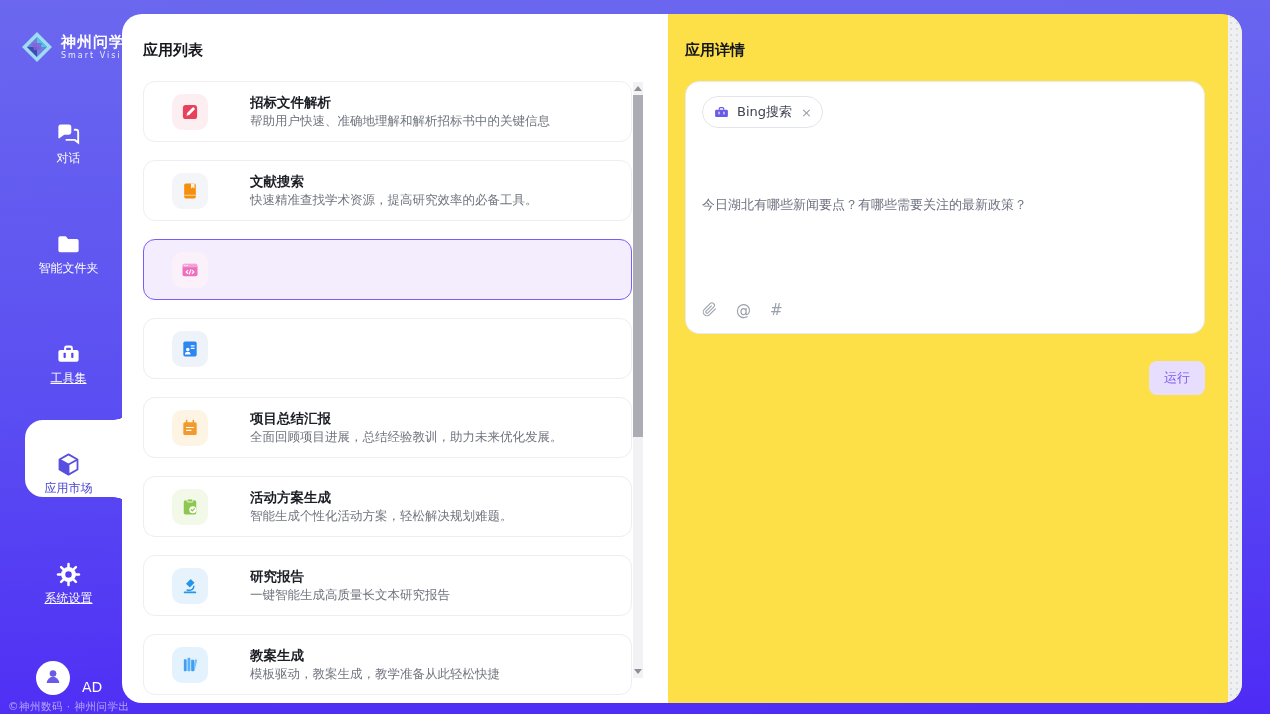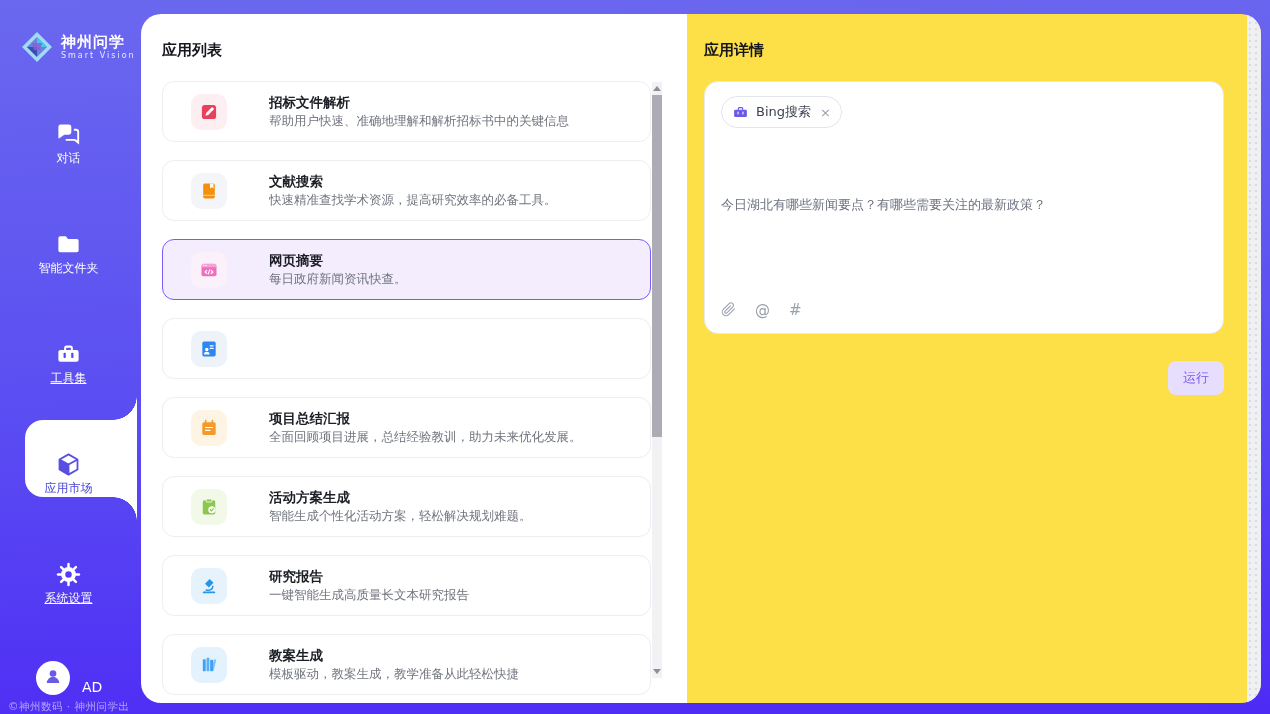--- a/index.html
+++ b/index.html
@@ -26,21 +26,21 @@
   .fillet-top { position:absolute; left:113px; top:396px; width:24px; height:24px; z-index:1;
     background:radial-gradient(circle 24px at 0 0, rgba(0,0,0,0) 23.5px, #fff 24px); }
   .fillet-bottom { position:absolute; left:113px; top:497px; width:24px; height:24px; z-index:1;
     background:radial-gradient(circle 24px at 0 100%, rgba(0,0,0,0) 23.5px, #fff 24px); }
   .user-row { position:absolute; left:36px; top:645px; display:flex; align-items:flex-end; gap:12px; }
   .avatar { width:34px; height:34px; border-radius:50%; background:#fff; display:flex; align-items:center; justify-content:center; }
   .avatar svg { width:20px; height:20px; }
   .user-initials { color:#fff; font-size:14px; }
   .copyright { position:absolute; left:8px; top:684px; width:130px; font-size:10.5px; color:rgba(255,255,255,0.55); letter-spacing:0.5px; }
   
-  .content { position:absolute; left:141px; top:14px; width:1120px; height:689px; border-radius:20px; overflow:hidden; display:flex; z-index:2;justify-content:center; }
+  .content { position:absolute; left:122px; top:14px; width:1120px; height:689px; border-radius:20px; overflow:hidden; display:flex; z-index:2;justify-content:center; }
   .list-panel { width:546px; background:#ffffff; position:relative; padding:27px 0 0 21px; }
   .panel-title { font-size:15px; font-weight:bold; color:#15171d; }
   .app-list { margin-top:21px; display:flex; flex-direction:column; gap:18px; width:489px; }
   .app-card { height:61px; background:#fff; border:1px solid #ededf2; border-radius:12px; display:flex; align-items:center; padding:0 28px; cursor:pointer;gap:28px; }
   .app-card.selected { background:#f3edfd; border:1px solid #7b5cf5; }
   .tile { width:36px; height:36px; border-radius:10px; flex:0 0 36px; display:flex; align-items:center; justify-content:center; }
   .tile svg { width:20px; height:20px; display:block; }
   .tx { margin-left:14px; overflow:hidden; }
   .tx .t { font-size:13.5px; font-weight:bold; color:#1b1e24; line-height:1.45; }
   .tx .d { font-size:12.5px; color:#70747e; line-height:1.45; white-space:nowrap; }
@@ -201,24 +201,20 @@
               <rect x="3" y="4.5" width="18" height="4.2" fill="#fff" opacity="0.35"></rect>
               <circle cx="5.8" cy="6.6" r="0.8" fill="#fff"></circle>
               <circle cx="8.4" cy="6.6" r="0.8" fill="#fff"></circle>
               <g stroke="#fff" stroke-width="1.4" fill="none" stroke-linecap="round">
                 <path d="M9.3 12.4l-1.9 1.9 1.9 1.9"></path>
                 <path d="M14.7 12.4l1.9 1.9-1.9 1.9"></path>
                 <path d="M12.9 11.8l-1.8 5"></path>
               </g>
             </svg>
           </div>
-          <div class="tx">
-            <div class="t">网页摘要</div>
-            <div class="d">每日政府新闻资讯快查。</div>
-          </div>
         </div>
         <div class="app-card">
           <div class="tile" style="background: rgb(238, 243, 250); color: rgb(46, 134, 240);">
             <svg viewBox="0 0 24 24">
               <rect x="4" y="3" width="16" height="18" rx="2" fill="currentColor"></rect>
               <g stroke="#fff" stroke-width="1.4" stroke-linecap="round">
                 <path d="M13.4 8.2h3.6M13.4 11.2h3.6"></path>
               </g>
               <circle cx="9.3" cy="12.6" r="2.1" fill="#fff"></circle>
               <path d="M5.9 18.6a3.4 3.4 0 016.8 0z" fill="#fff"></path>

